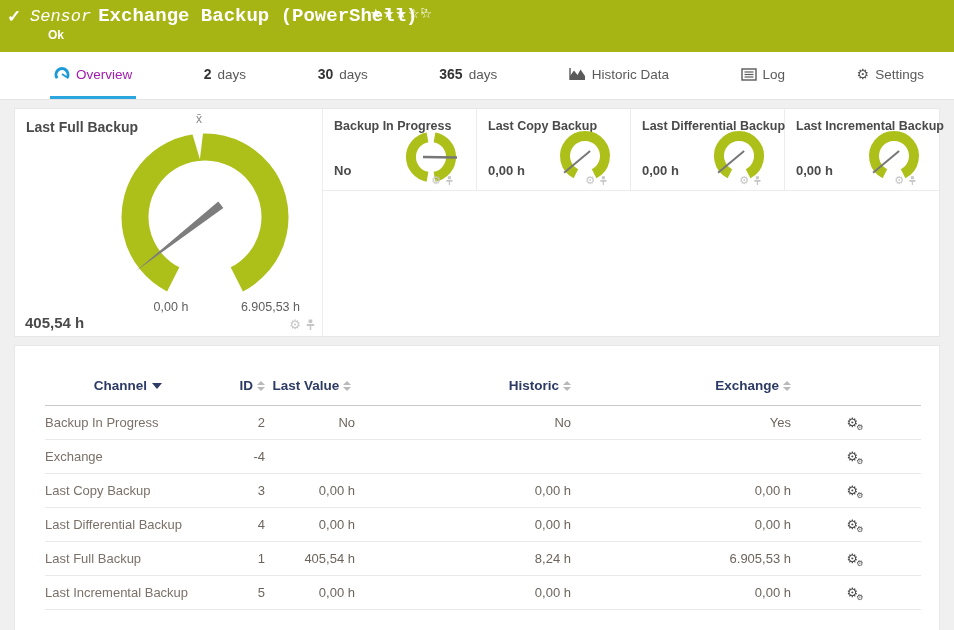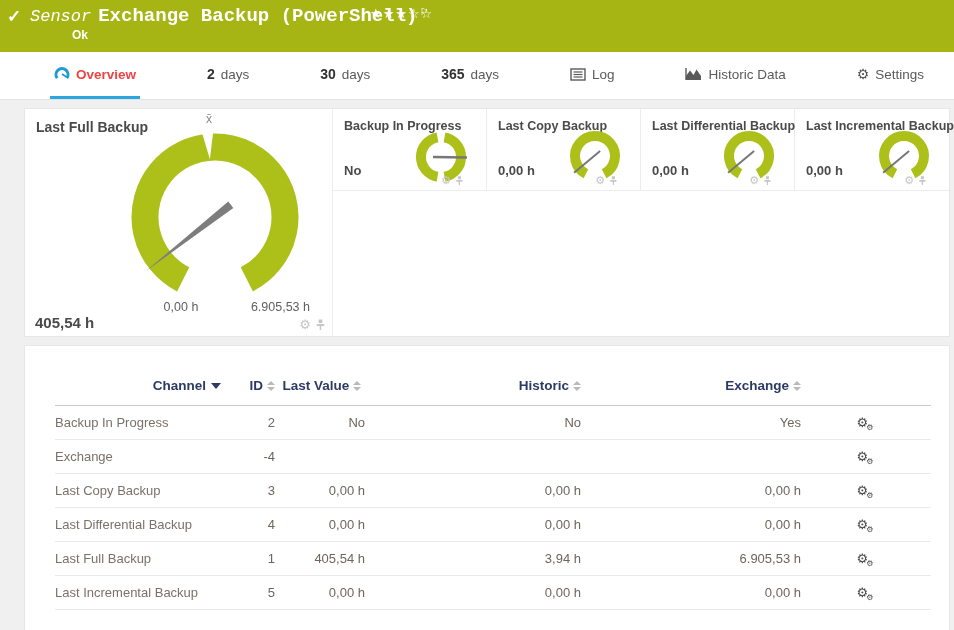--- a/index.html
+++ b/index.html
@@ -7,34 +7,34 @@
               font-family:"Liberation Sans", sans-serif; }
 
   
   .sensor-bar { position:relative; width:954px; height:52px; background:#a6b414; color:#fff; }
   .sensor-bar .check { position:absolute; left:7px; top:6px; font-size:17px; font-weight:bold; }
   .sensor-line { position:absolute; left:30px; top:4px; white-space:nowrap;font-family:Liberation Mono, monospace; }
   .sensor-kind { font-style:italic; font-size:17px; }
   .sensor-title { font-weight:bold; font-size:19px; margin-left:7px; }
   .flag { font-size:12px; vertical-align:super; margin-left:3px; }
   .stars { position:absolute; left:370px; top:6px; font-size:13px; letter-spacing:1px; }
-  .sensor-status { position:absolute; left:48px; top:28px; font-weight:bold; font-size:12px;margin-left:24px; }
+  .sensor-status { position:absolute; left:48px; top:28px; font-weight:bold; font-size:12px; }
 
   
   .tabbar { display:flex; align-items:stretch; width:954px; height:48px; background:#fff;
             padding:0 26px 0 50px; justify-content:space-between; border-bottom:1px solid #e4e4e4; }
   .tab { display:flex; align-items:center; gap:6px; font-size:13.5px; color:#5a5a5a;
          cursor:pointer; border-bottom:3px solid transparent; padding:0 4px; }
   .tab .num { font-weight:bold; color:#333; font-size:14px; }
-  .tab.active { color:#ef4444; font-weight:bold; border-bottom-color:#2ca6de; }
+  .tab.active { color:#a21caf; font-weight:normal; border-bottom-color:#2ca6de; }
   .tab svg, .tab .gear-glyph { flex:0 0 auto; }
   .gear-glyph { font-size:14px; color:#555; font-style:normal; }
 
   
-  .card { position:absolute; left:24px; width:926px; background:#fff; border:1px solid #e7e7e7; }
+  .card { position:absolute; left:14px; width:926px; background:#fff; border:1px solid #e7e7e7; }
   .card.gauges { top:108px; height:229px; display:flex; }
   .card.table-card { top:345px; height:300px; }
 
   
   .tile { position:relative; }
   .tile-title { position:absolute; left:11px; top:10px; font-weight:bold; color:#4a4a4a; }
   .big-tile { width:309px; height:100%; border-right:1px solid #ececec; }
   .big-tile .tile-title { font-size:14px; }
   .big-tile .gauge-svg { position:absolute; left:80px; top:0px; }
   .gauge-min { position:absolute; left:125px; bottom:22px; width:62px; text-align:center;
@@ -52,21 +52,21 @@
   .small-value { position:absolute; left:11px; bottom:12px; font-size:13px; font-weight:bold; color:#4a4a4a; }
   .small-tile .tile-tools { right:22px; bottom:3px; }
   .small-tile .tile-tools .gear-glyph { font-size:11px; }
 
   
   table { border-collapse:collapse; margin:14px 20px 0 30px; width:876px; table-layout:fixed; }
   col.c-channel{width:170px} col.c-id{width:54px} col.c-last{width:90px}
   col.c-min{width:216px} col.c-max{width:220px} col.c-tools{width:126px}
   th { color:#2c3a64; font-size:13.5px; font-weight:bold; padding:18px 4px 12px 0;
        border-bottom:1px solid #c9c9c9; text-align:right; vertical-align:middle; cursor:pointer; }
-  th.l { text-align:right; }
+  th.l { text-align:center; }
   th.c { text-align:center; }
   td { font-size:13px; color:#6d655d; padding:9px 4px 9px 0; border-bottom:1px solid #e9e9e9;
        text-align:right; white-space:nowrap; overflow:hidden; }
   td.l { text-align:left; color:#7a7169; }
   td.c { text-align:center; }
   .sort { display:inline-block; vertical-align:middle; margin-left:4px; }
   .sort .up, .sort .dn { display:block; width:0; height:0; border-left:4px solid transparent;
                          border-right:4px solid transparent; }
   .sort .up { border-bottom:4px solid #b9b9b9; margin-bottom:2px; }
   .sort .dn { border-top:4px solid #b9b9b9; }
@@ -102,34 +102,34 @@
   </div>
   <div class="tab">
     <span class="num">30</span>
     <span>days</span>
   </div>
   <div class="tab">
     <span class="num">365</span>
     <span>days</span>
   </div>
   <div class="tab">
+    <svg width="17" height="14" viewBox="0 0 17 14">
+      <path d="M1 13 V9 L5 3.5 L8.5 8 L11.5 2.5 L16 9 V13 Z" fill="#5a5a5a"></path>
+      <line x1="1" y1="1" x2="1" y2="13" stroke="#5a5a5a" stroke-width="1.4"></line>
+    </svg>
+    <span>Historic Data</span>
+  </div>
+  <div class="tab">
     <svg width="16" height="13" viewBox="0 0 16 13">
       <rect x="1" y="1" width="14" height="11" fill="none" stroke="#5a5a5a" stroke-width="1.4"></rect>
       <line x1="3.5" y1="4" x2="12.5" y2="4" stroke="#5a5a5a" stroke-width="1.2"></line>
       <line x1="3.5" y1="6.5" x2="12.5" y2="6.5" stroke="#5a5a5a" stroke-width="1.2"></line>
       <line x1="3.5" y1="9" x2="12.5" y2="9" stroke="#5a5a5a" stroke-width="1.2"></line>
     </svg>
     <span>Log</span>
-  </div>
-  <div class="tab">
-    <svg width="17" height="14" viewBox="0 0 17 14">
-      <path d="M1 13 V9 L5 3.5 L8.5 8 L11.5 2.5 L16 9 V13 Z" fill="#5a5a5a"></path>
-      <line x1="1" y1="1" x2="1" y2="13" stroke="#5a5a5a" stroke-width="1.4"></line>
-    </svg>
-    <span>Historic Data</span>
   </div>
   <div class="tab">
     <span class="gear-glyph">⚙</span>
     <span>Settings</span>
   </div>
 </div>
 
 <div class="card gauges">
 
   <div class="tile big-tile">
@@ -277,21 +277,21 @@
         <td>4</td>
         <td>0,00 h</td>
         <td>0,00 h</td>
         <td>0,00 h</td>
         <td class="c"><span class="chan-gears"><span>⚙</span><span class="g2">⚙</span></span></td>
       </tr>
       <tr>
         <td class="l">Last Full Backup</td>
         <td>1</td>
         <td>405,54 h</td>
-        <td>3,94 h</td>
+        <td>8,24 h</td>
         <td>6.905,53 h</td>
         <td class="c"><span class="chan-gears"><span>⚙</span><span class="g2">⚙</span></span></td>
       </tr>
       <tr>
         <td class="l">Last Incremental Backup</td>
         <td>5</td>
         <td>0,00 h</td>
         <td>0,00 h</td>
         <td>0,00 h</td>
         <td class="c"><span class="chan-gears"><span>⚙</span><span class="g2">⚙</span></span></td>

